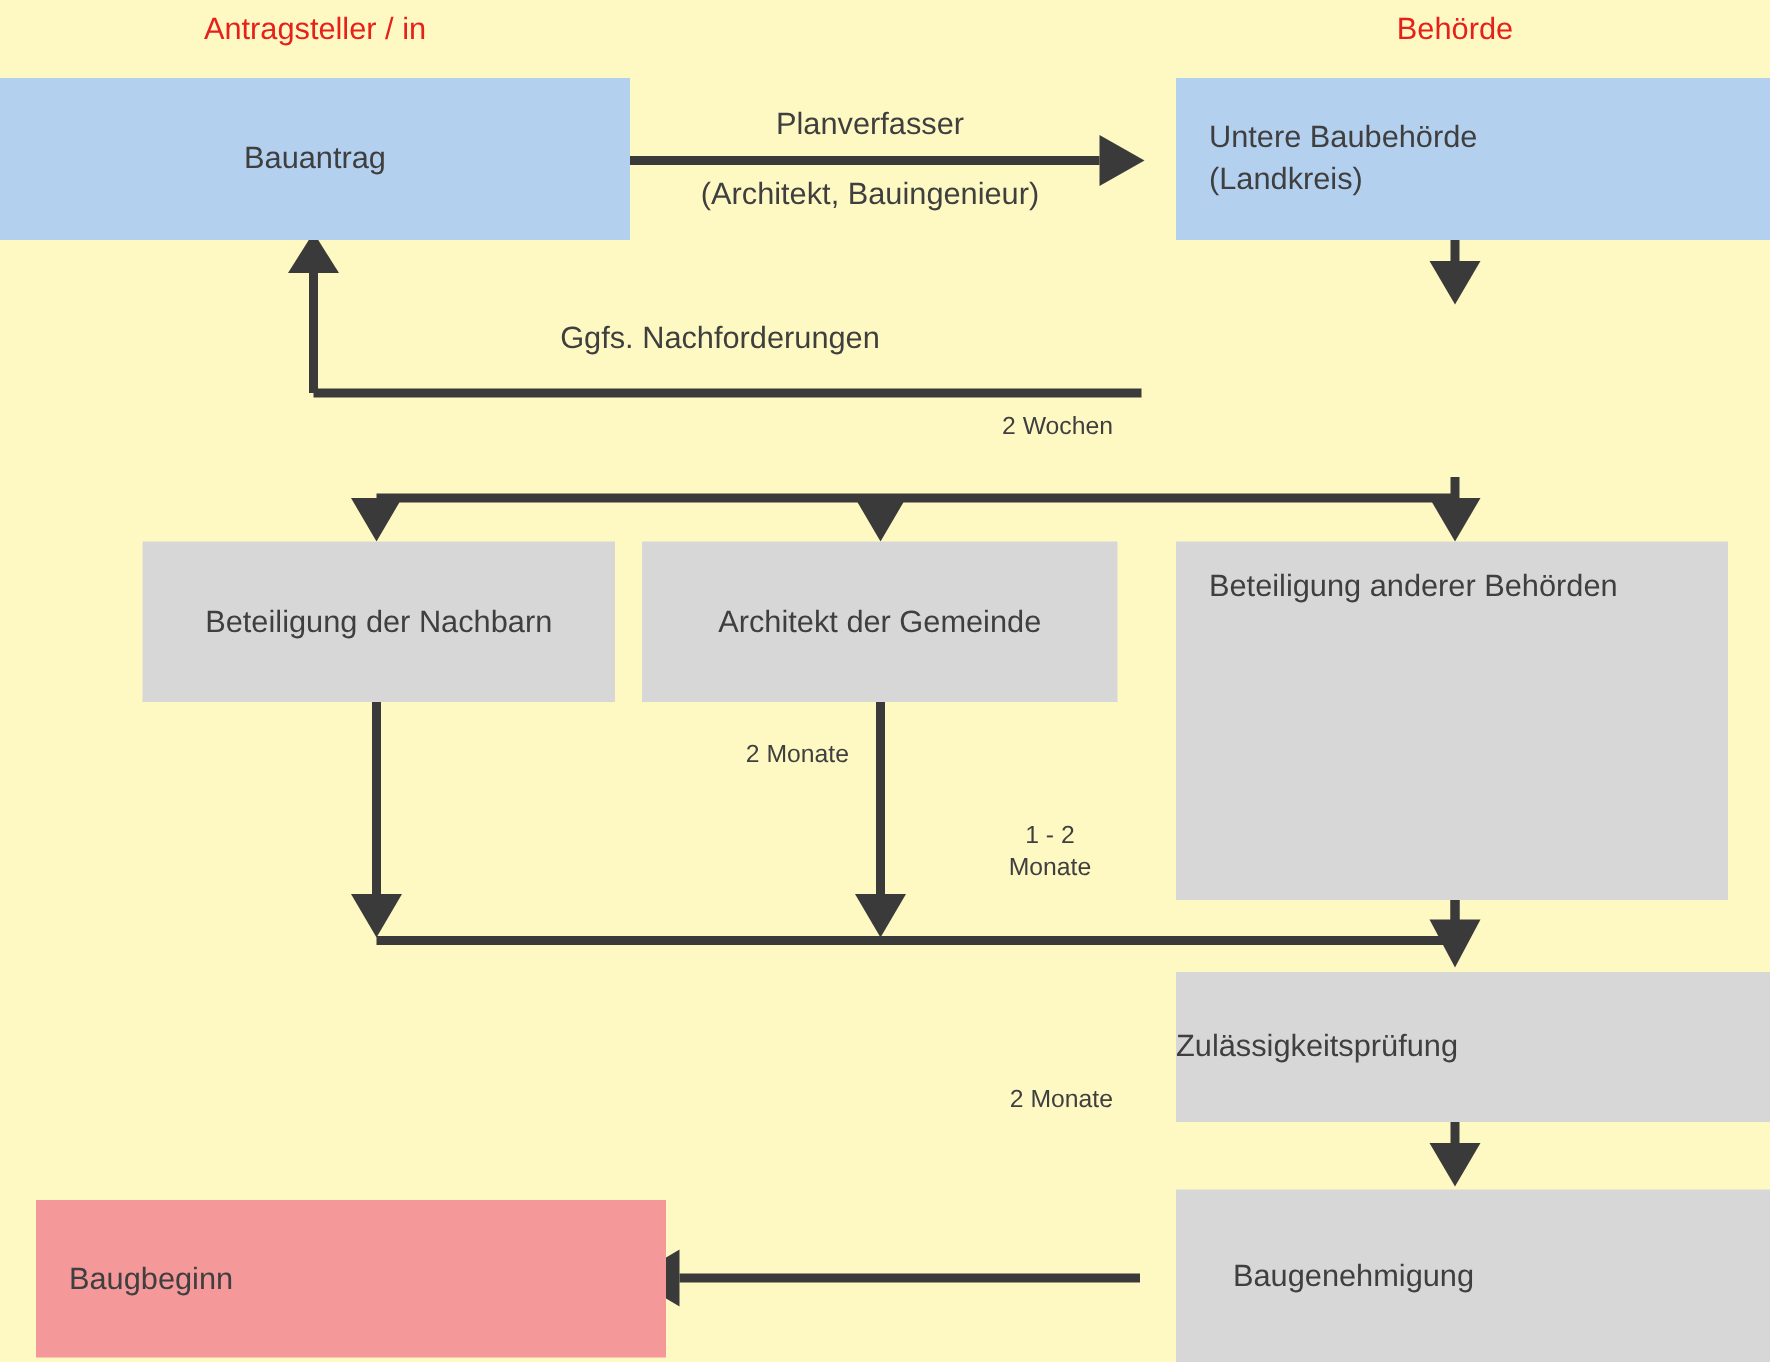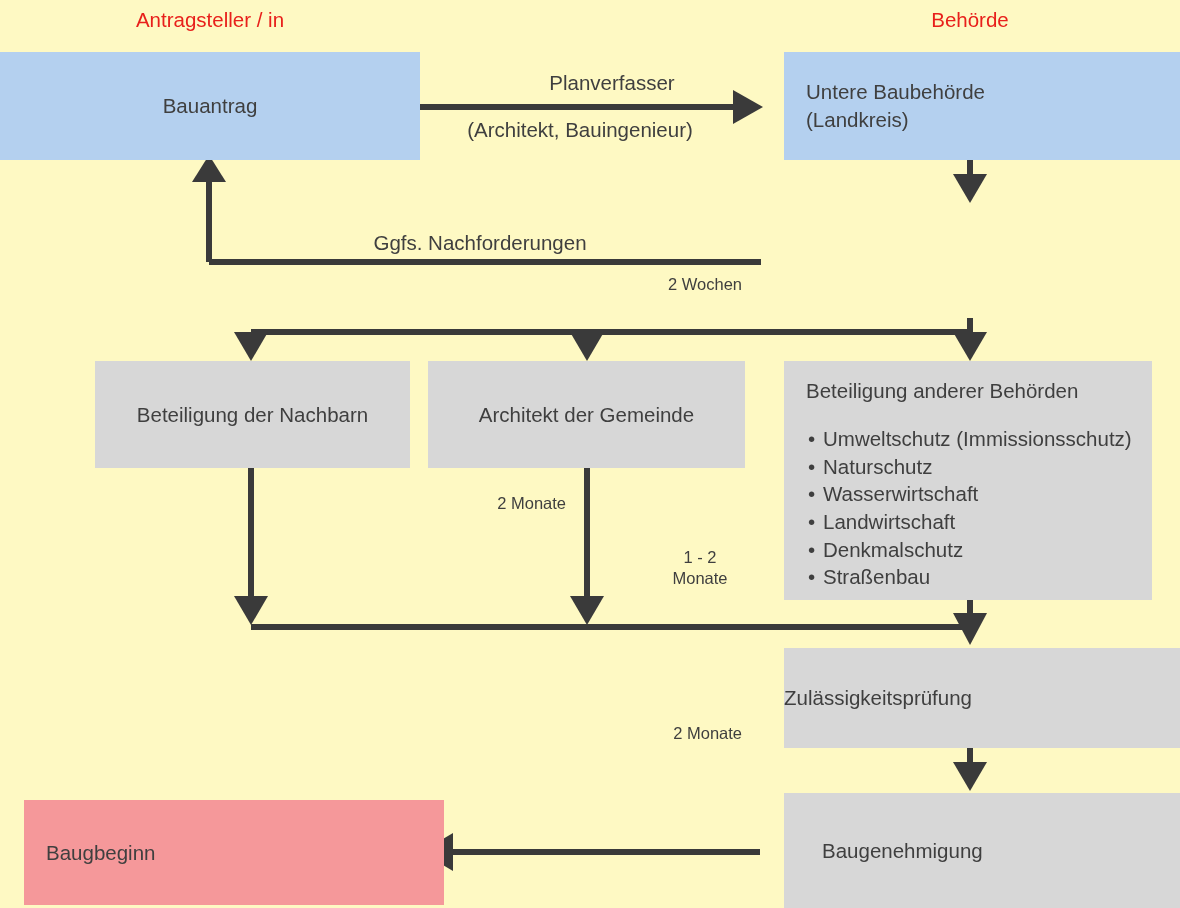--- a/index.html
+++ b/index.html
@@ -173,47 +173,39 @@
   <div class="node grey center-label" style="left:95px; top:361px; width:315px; height:107px;">
     <span class="node-label">Beteiligung der Nachbarn</span>
   </div>
 
   <div class="node grey center-label" style="left:428px; top:361px; width:317px; height:107px;">
     <span class="node-label">Architekt der Gemeinde</span>
   </div>
 
   <div class="node grey left-label" style="left:760px; top:361px; width:368px; height:239px; padding:18px 10px 14px 22px; justify-content:flex-start;">
     <div class="auth-title">Beteiligung anderer Behörden</div>
-    <ul class="bullets">
-      <li>Umweltschutz (Immissionsschutz)</li>
-      <li>Naturschutz</li>
-      <li>Wasserwirtschaft</li>
-      <li>Landwirtschaft</li>
-      <li>Denkmalschutz</li>
-      <li>Straßenbau</li>
-    </ul>
   </div>
 
   <div class="node grey left-label" style="left:760px; top:648px; width:420px; height:100px; ">
     <span class="node-label">Zulässigkeitsprüfung</span>
   </div>
 
   <div class="node grey left-label" style="left:760px; top:793px; width:420px; height:115px; padding-left:38px;">
     <span class="node-label">Baugenehmigung</span>
   </div>
 
   <div class="node pink left-label" style="left:0px; top:800px; width:420px; height:105px; padding-left:22px;">
     <span class="node-label">Baugbeginn</span>
   </div>
 
-  <div class="edge-label ctr" style="left:420px; top:70px; width:320px;padding-left:32px;">Planverfasser</div>
+  <div class="edge-label ctr" style="left:420px; top:70px; width:320px;">Planverfasser</div>
 
   <div class="edge-label ctr" style="left:420px; top:117px; width:320px;">(Architekt, Bauingenieur)</div>
 
-  <div class="edge-label ctr" style="left:280px; top:230px; width:400px;">Ggfs. Nachforderungen</div>
+  <div class="edge-label ctr" style="left:280px; top:213px; width:400px;">Ggfs. Nachforderungen</div>
 
   <div class="edge-label small rgt" style="left:560px; top:274px; width:182px;">2 Wochen</div>
 
   <div class="edge-label small rgt" style="left:400px; top:493px; width:166px;">2 Monate</div>
 
   <div class="edge-label small ctr" style="left:650px; top:547px; width:100px;">1 - 2
 Monate</div>
 
   <div class="edge-label small rgt" style="left:570px; top:723px; width:172px;">2 Monate</div>
 

